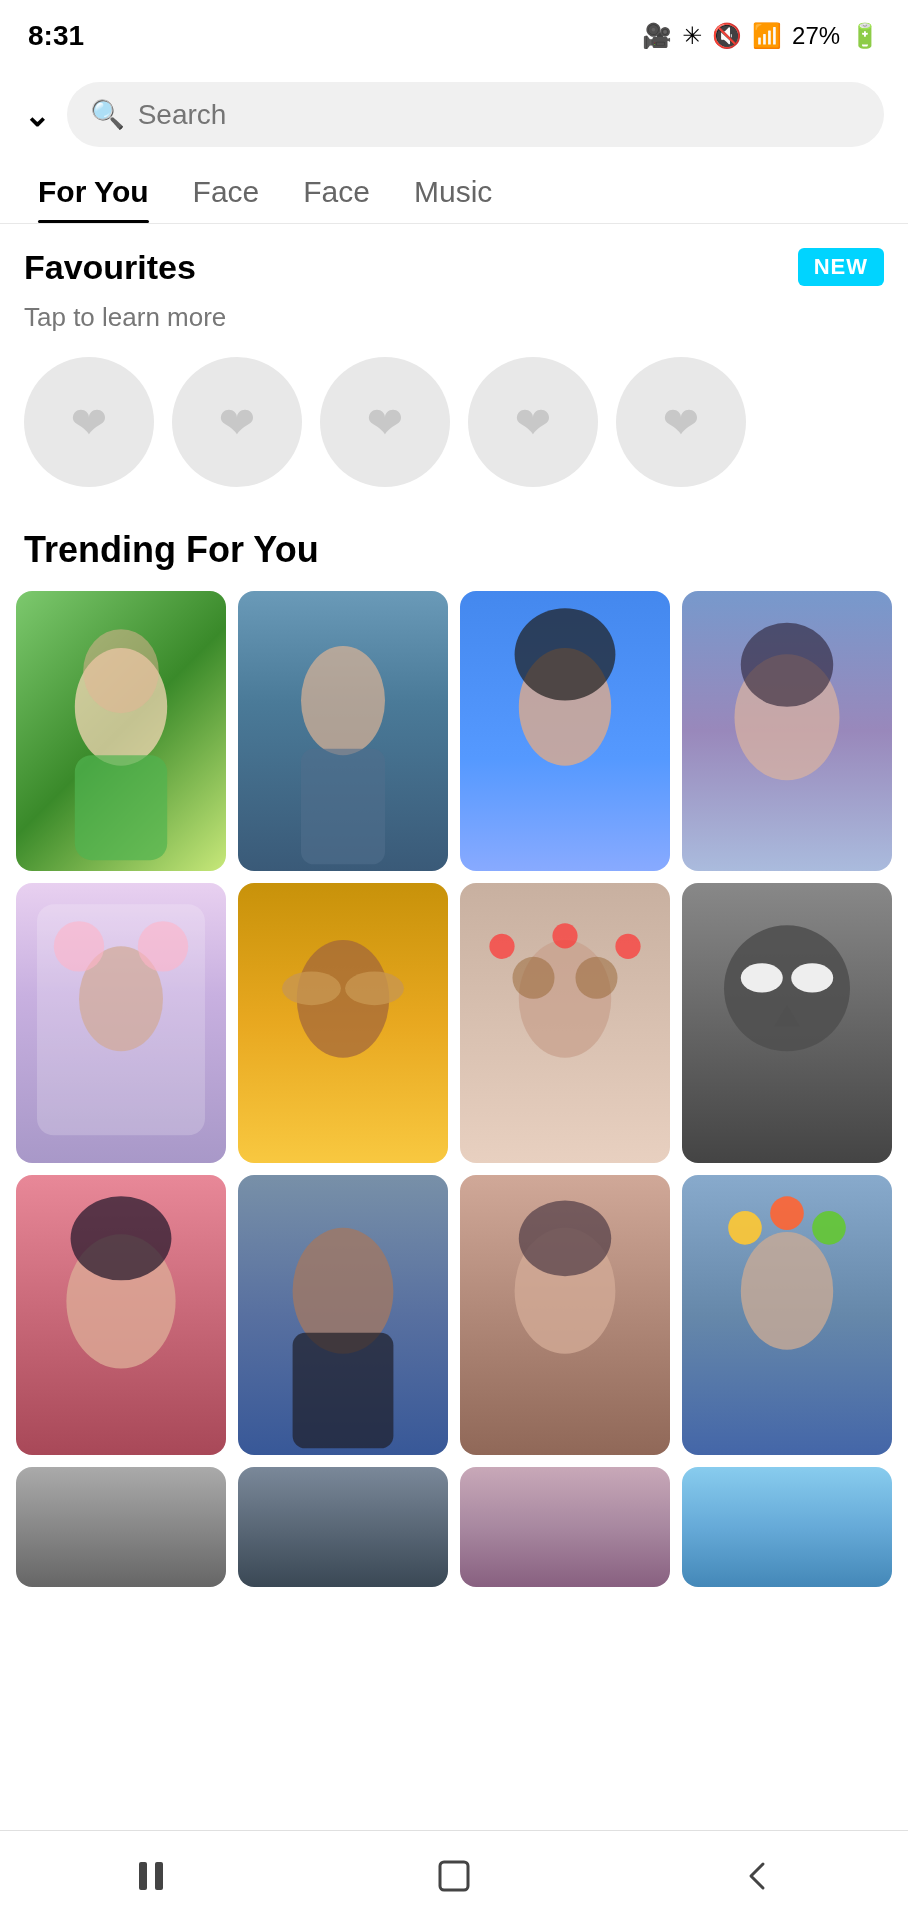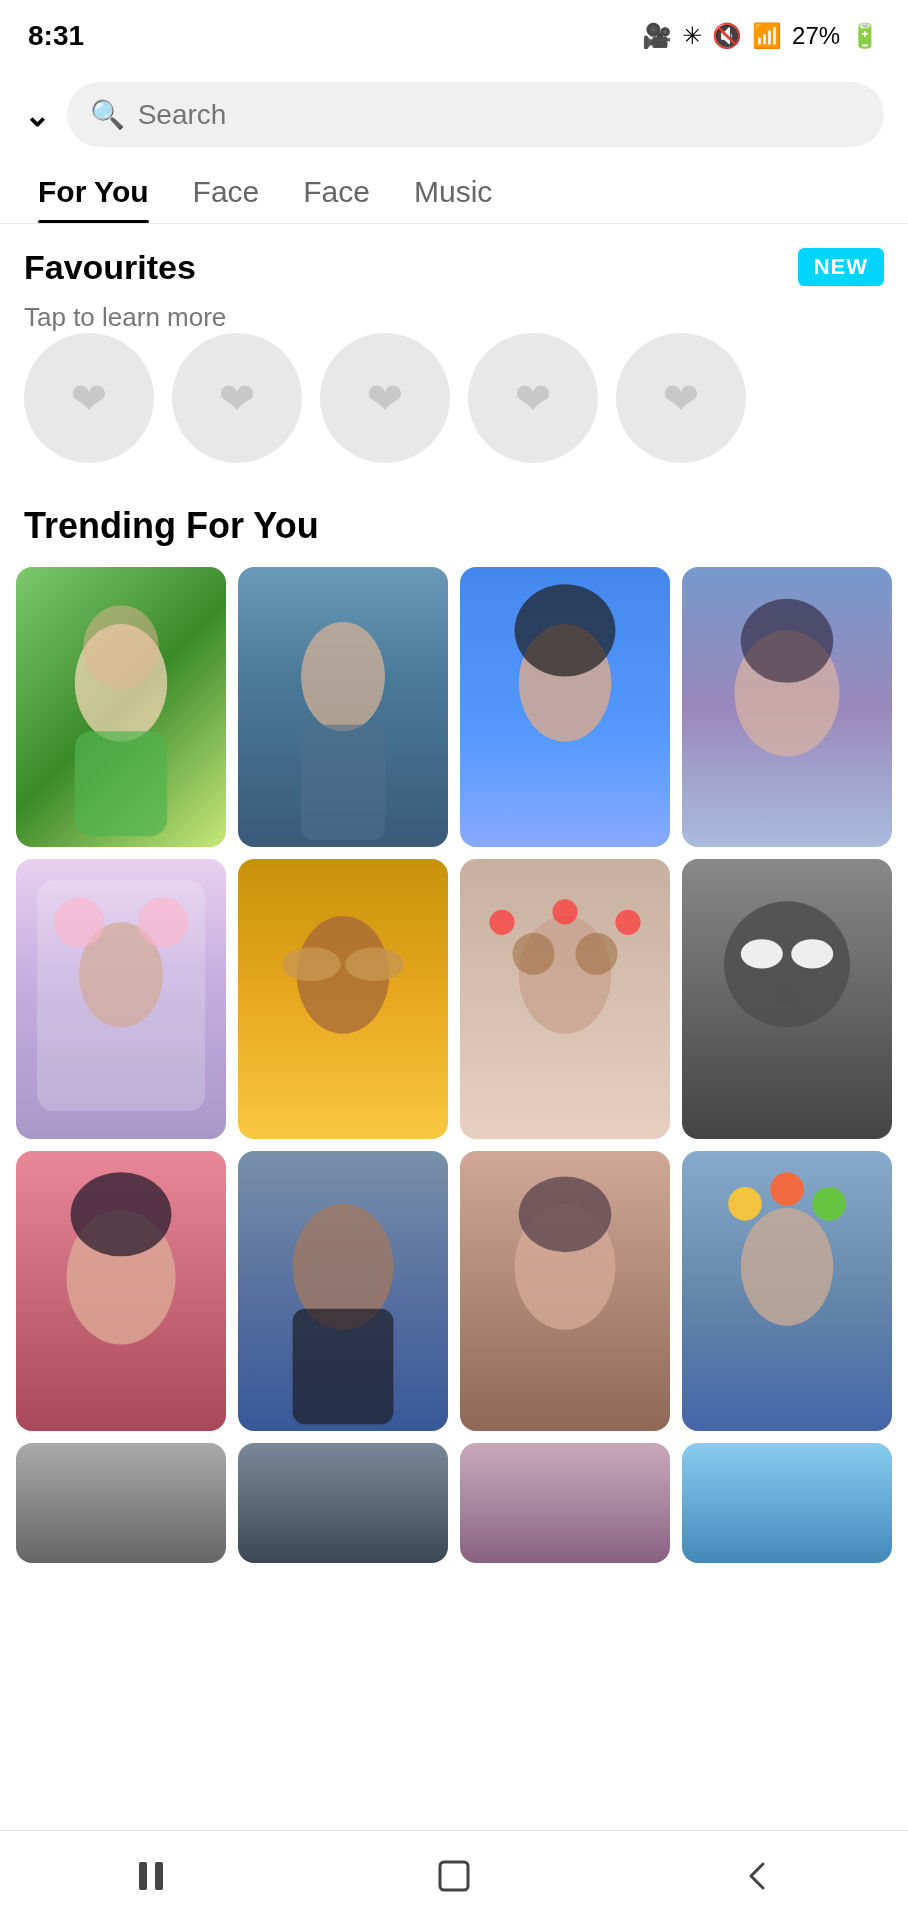--- a/index.html
+++ b/index.html
@@ -124,20 +124,21 @@
       color: #fff;
       font-size: 22px;
       font-weight: 700;
       padding: 6px 16px;
       border-radius: 6px;
       letter-spacing: 1px;
     }
     .favourites-subtitle {
       font-size: 26px;
       color: #777;
+      margin-bottom: 24px;
     }
     .favourites-circles {
       display: flex;
       gap: 18px;
       align-items: center;
     }
     .fav-circle {
       width: 130px;
       height: 130px;
       border-radius: 50%;

